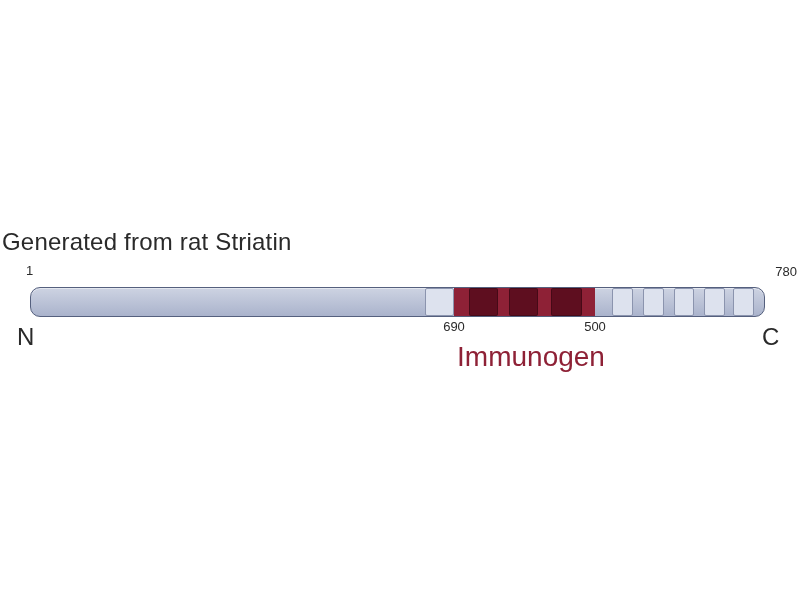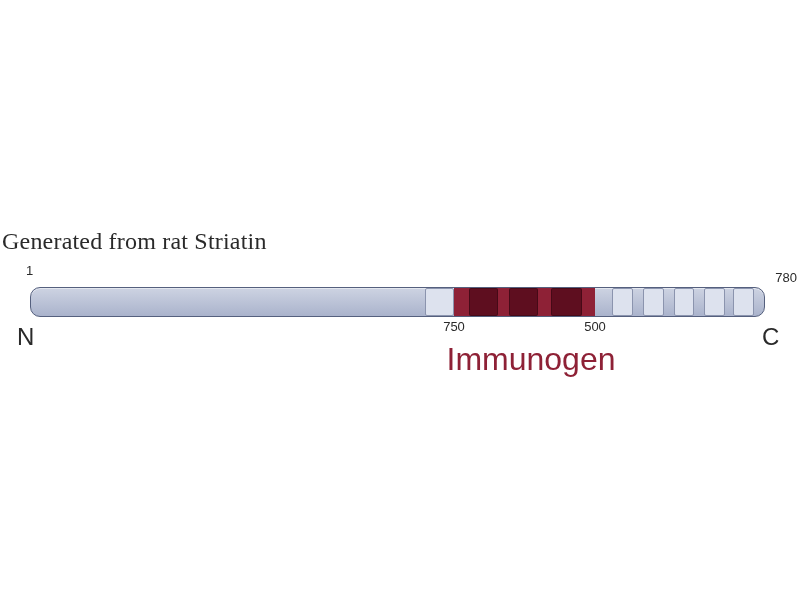--- a/index.html
+++ b/index.html
@@ -15,29 +15,28 @@
     background: #ffffff;
     overflow: hidden;
   }
   .diagram-title {
     position: absolute;
     left: 2px;
     top: 228px;
     font-size: 24px;
     color: var(--text, #2a2a2a);
     letter-spacing: 0.2px;
-    font-family: Liberation Serif, serif;
   }
   .pos-label {
     position: absolute;
     font-size: 13px;
     color: var(--text, #2a2a2a);
   }
   .pos-start { left: 26px; top: 263px; }
-  .pos-end { right: 3px; top: 264px; margin-top: 6px; }
+  .pos-end { right: 3px; top: 264px; }
   .wd-label {
     position: absolute;
     left: 570px;
     top: 255px;
     transform: translateX(-50%);
     font-size: 16px;
     color: var(--text, #2a2a2a);
     white-space: nowrap;
   }
   .protein-bar {
@@ -88,21 +87,21 @@
     font-size: 24px;
     color: var(--text, #2a2a2a);
   }
   .terminus-n { left: 17px; top: 323px; }
   .terminus-c { left: 762px; top: 323px; }
   .immunogen-label {
     position: absolute;
     left: 531px;
     top: 341px;
     transform: translateX(-50%);
-    font-size: 32px;
+    font-size: 28px;
     color: var(--immunogen-text, #8e2136);
     white-space: nowrap;
   }
 </style>
 </head>
 <body>
 
 <div class="stage">
 
   <div class="diagram-title">Generated from rat Striatin</div>
@@ -119,21 +118,21 @@
       <div class="repeat dark" style="left: 437.921px; width: 29.1321px;"></div>
       <div class="repeat dark" style="left: 478.329px; width: 29.1321px;"></div>
       <div class="repeat dark" style="left: 519.678px; width: 31.0115px;"></div>
       <div class="repeat light" style="left: 580.762px; width: 21.6141px;"></div>
       <div class="repeat light" style="left: 611.773px; width: 21.6141px;"></div>
       <div class="repeat light" style="left: 642.785px; width: 20.6744px;"></div>
       <div class="repeat light" style="left: 672.856px; width: 20.6744px;"></div>
       <div class="repeat light" style="left: 701.988px; width: 20.6744px;"></div>
     </div>
 
-  <div class="tick-label tick-450">750</div>
+  <div class="tick-label tick-450">690</div>
 
   <div class="tick-label tick-600">500</div>
 
   <div class="terminus terminus-n">N</div>
 
   <div class="terminus terminus-c">C</div>
 
   <div class="immunogen-label">Immunogen</div>
 
 </div>

